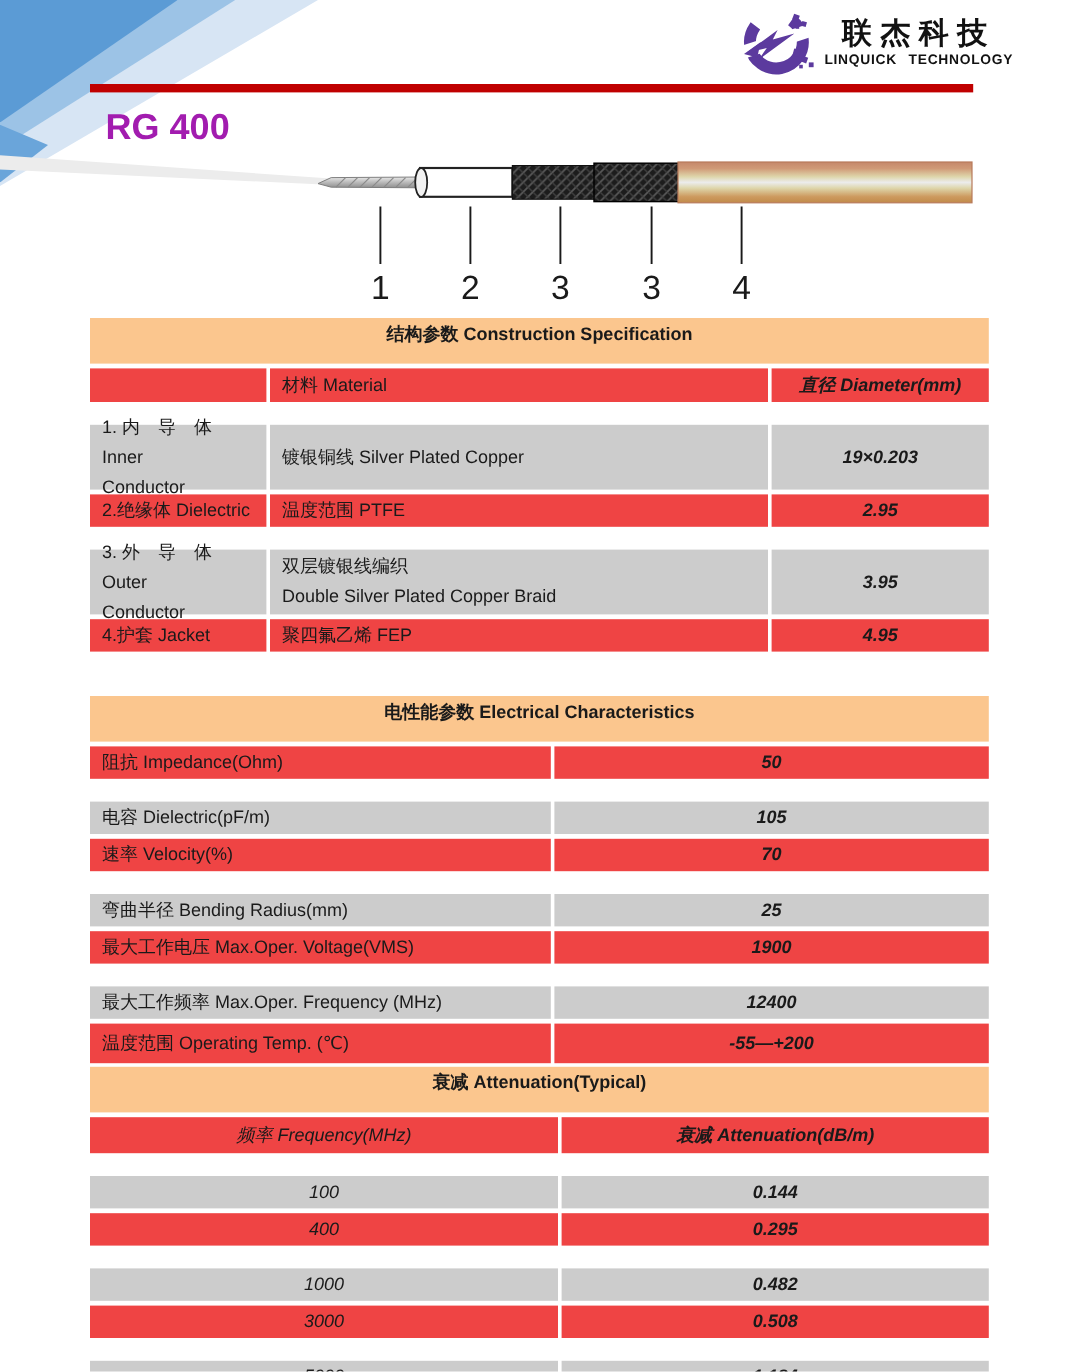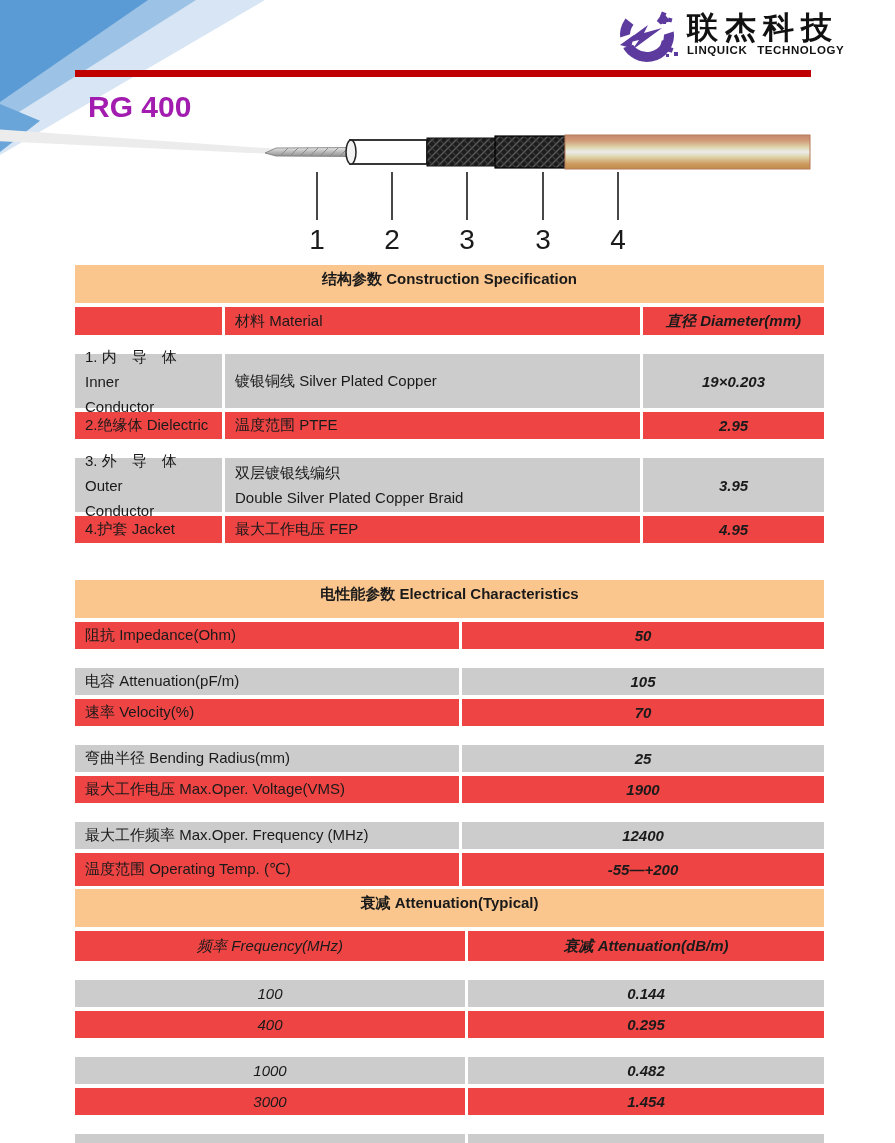--- a/index.html
+++ b/index.html
@@ -12,21 +12,21 @@
   .tri{position:absolute;top:0;left:0;}
   .tri-light{width:265px;height:155px;background:#d7e5f4;clip-path:polygon(0 0,100% 0,0 100%);}
   .tri-mid{width:196px;height:124px;background:#9cc3e6;clip-path:polygon(0 0,100% 0,0 100%);}
   .tri-dark{width:148px;height:102px;background:#5b9bd5;clip-path:polygon(0 0,100% 0,0 100%);}
   .tri-sliver{top:104px;width:40px;height:48px;background:#6aa5da;clip-path:polygon(0 0,100% 35%,0 100%);}
   .tri-gray{top:126px;width:300px;height:34px;background:#ececec;clip-path:polygon(0 10%,100% 72%,100% 86%,0 45%);}
   
   .logo-area{position:absolute;left:617px;top:3px;display:flex;align-items:center;}
   .logo-mark{width:64px;height:64px;}
   .logo-text{margin-left:6px;}
-  .company-zh{font-size:31px;font-weight:bold;letter-spacing:7px;color:#111;line-height:28px;white-space:nowrap;}
+  .company-zh{font-size:25px;font-weight:bold;letter-spacing:7px;color:#111;line-height:28px;white-space:nowrap;text-align:center;}
   .company-en{font-size:11.5px;font-weight:bold;letter-spacing:.6px;word-spacing:6px;color:#111;margin-top:2px;white-space:nowrap;}
   
   .red-rule{position:absolute;left:75px;top:70px;width:736px;height:7px;background:#c00000;}
   .page-title{position:absolute;left:88px;top:90px;font-size:30px;font-weight:bold;color:#a21caf;}
   
   .cable-figure{position:absolute;left:260px;top:128px;}
   
   .tbl{position:absolute;left:75px;width:749px;}
   .tbl-construction{top:265px;}
   .tbl-electrical{top:580px;}
@@ -169,34 +169,34 @@
   <div class="trow c3">
     <div class="cell h54 bg-dark left ml">3. 外　导　体　Outer
 Conductor</div>
     <div class="cell h54 bg-dark left ml">双层镀银线编织
 Double Silver Plated Copper Braid</div>
     <div class="cell h54 bg-dark center bold">3.95</div>
   </div>
 
   <div class="trow c3">
     <div class="cell h27 bg-light left">4.护套 Jacket</div>
-    <div class="cell h27 bg-light left">最大工作电压 FEP</div>
+    <div class="cell h27 bg-light left">聚四氟乙烯 FEP</div>
     <div class="cell h27 bg-light center bold">4.95</div>
   </div>
 </div>
 
 <div class="tbl tbl-electrical">
   <div class="tbl-title">电性能参数 Electrical Characteristics</div>
 
   <div class="trow c2e">
     <div class="cell h27 bg-light left">阻抗 Impedance(Ohm)</div>
     <div class="cell h27 bg-light center bold">50</div>
   </div>
   <div class="trow c2e">
-    <div class="cell h27 bg-dark left">电容 Attenuation(pF/m)</div>
+    <div class="cell h27 bg-dark left">电容 Dielectric(pF/m)</div>
     <div class="cell h27 bg-dark center bold">105</div>
   </div>
   <div class="trow c2e">
     <div class="cell h27 bg-light left">速率 Velocity(%)</div>
     <div class="cell h27 bg-light center bold">70</div>
   </div>
   <div class="trow c2e">
     <div class="cell h27 bg-dark left">弯曲半径 Bending Radius(mm)</div>
     <div class="cell h27 bg-dark center bold">25</div>
   </div>
@@ -229,21 +229,21 @@
   <div class="trow c2a">
     <div class="cell h27 bg-light center">400</div>
     <div class="cell h27 bg-light center bold">0.295</div>
   </div>
   <div class="trow c2a">
     <div class="cell h27 bg-dark center">1000</div>
     <div class="cell h27 bg-dark center bold">0.482</div>
   </div>
   <div class="trow c2a">
     <div class="cell h27 bg-light center">3000</div>
-    <div class="cell h27 bg-light center bold">1.454</div>
+    <div class="cell h27 bg-light center bold">0.508</div>
   </div>
   <div class="trow c2a">
     <div class="cell h27 bg-dark center">5000</div>
     <div class="cell h27 bg-dark center bold">1.184</div>
   </div>
   <div class="trow c2a">
     <div class="cell h27 bg-light center">11000</div>
     <div class="cell h27 bg-light center bold">1.899</div>
   </div>
 </div>

